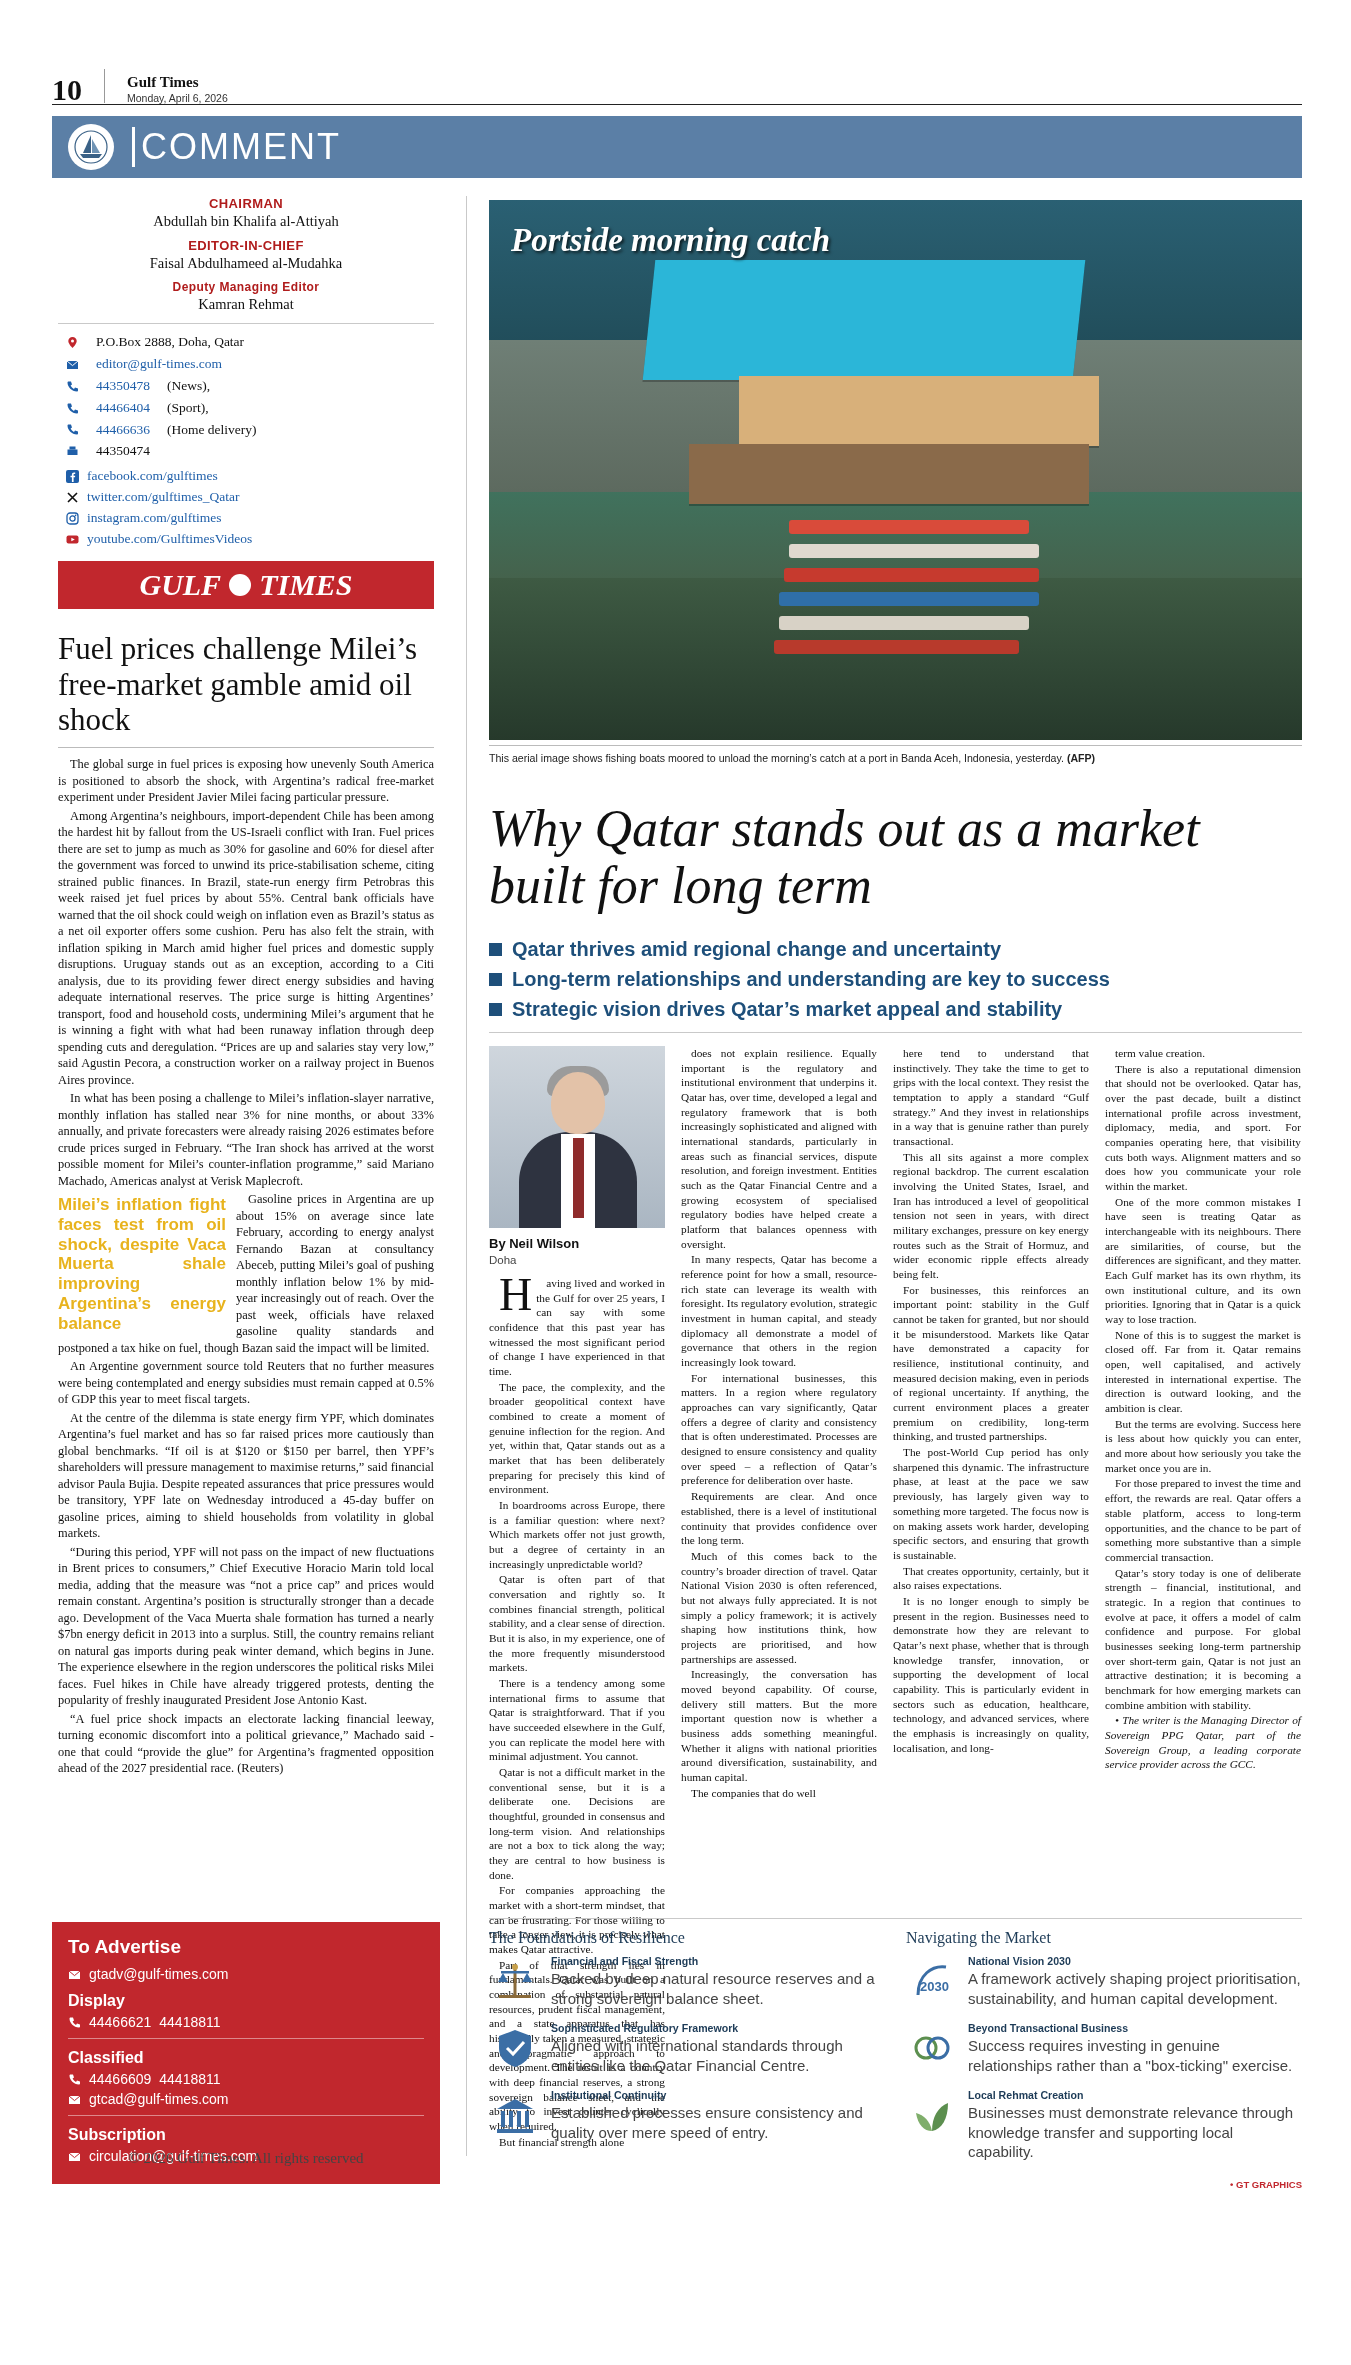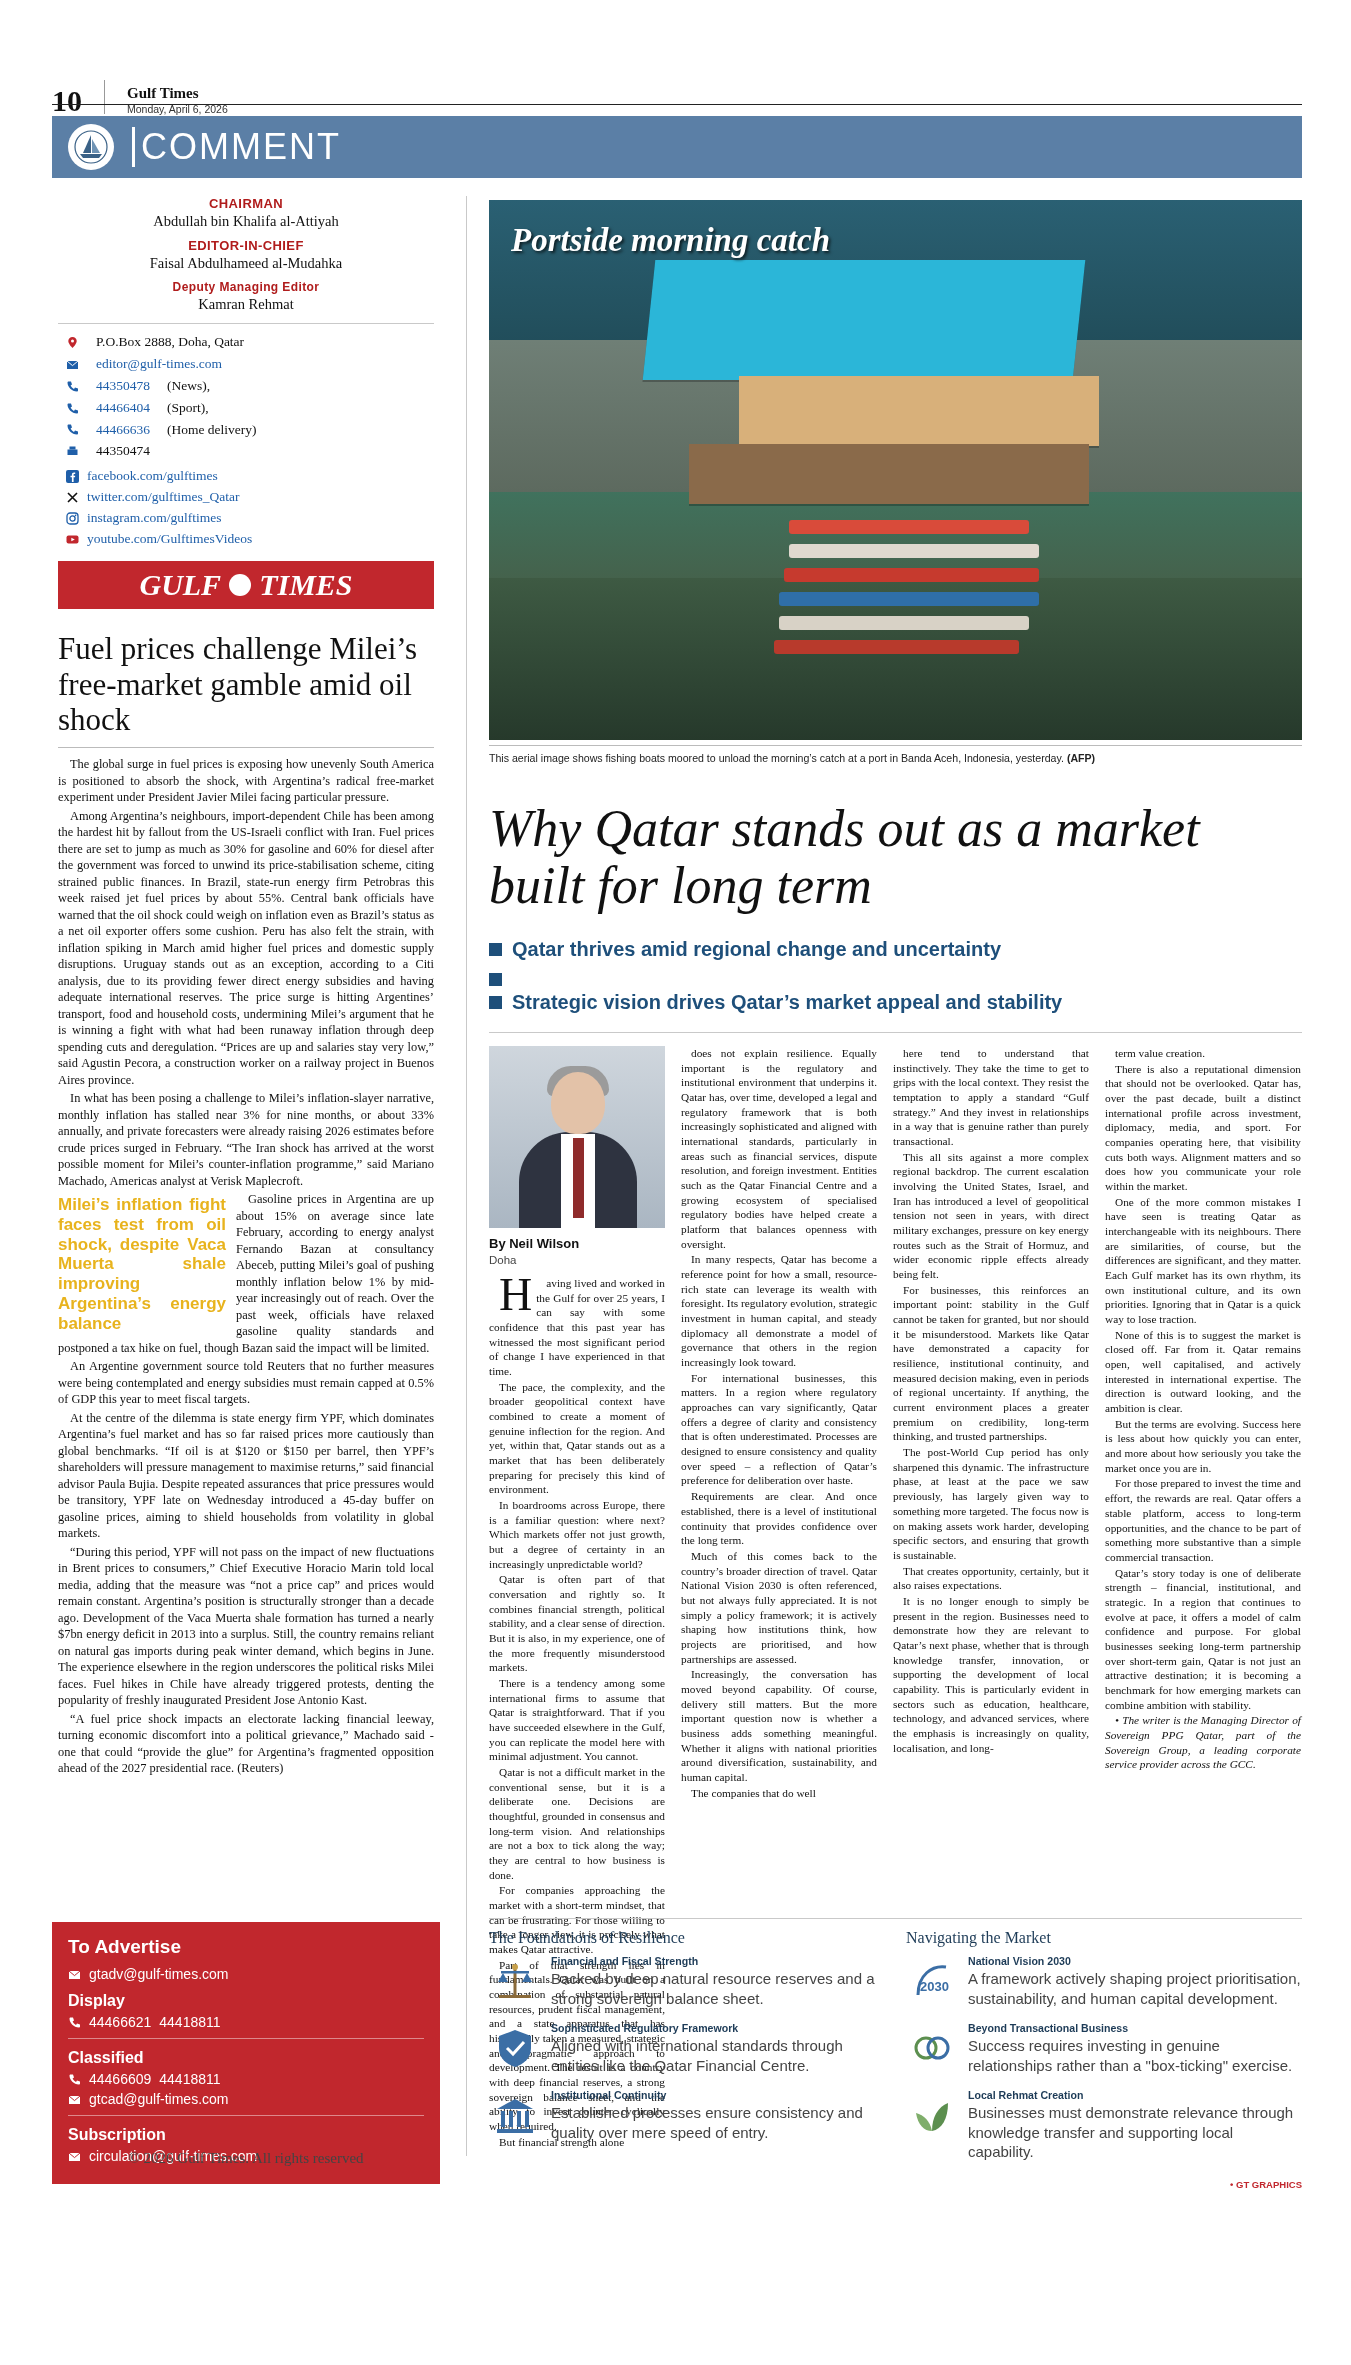--- a/index.html
+++ b/index.html
@@ -16,21 +16,21 @@
   .page {
     width: 1351px;
     height: 2365px;
     position: relative;
     padding: 0;
   }
 
   
   .masthead {
     position: absolute;
-    left: 52px; top: 80px;
+    left: 52px; top: 69px;
     width: 1250px;
     display: flex;
     align-items: flex-end;
     gap: 10px;
   }
   .page-num {
     font-family: "Liberation Serif", serif;
     font-size: 30px;
     font-weight: bold;
     line-height: 1;
@@ -668,20 +668,21 @@
 
   <div class="main-head">Why Qatar stands out as a market built for long term</div>
 
   <div class="bullets">
     <div class="blt">
       <span class="sq"></span>
       <span>Qatar thrives amid regional change and uncertainty</span>
     </div>
     <div class="blt">
       <span class="sq"></span>
+      <span>Long-term relationships and understanding are key to success</span>
     </div>
     <div class="blt">
       <span class="sq"></span>
       <span>Strategic vision drives Qatar’s market appeal and stability</span>
     </div>
   </div>
   <div class="hr-mid"></div>
 
   <div class="art-cols">
 

